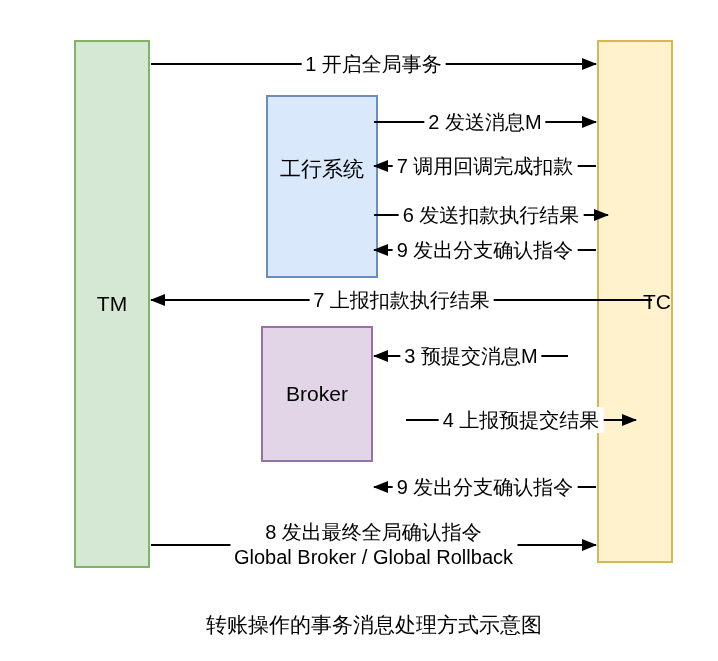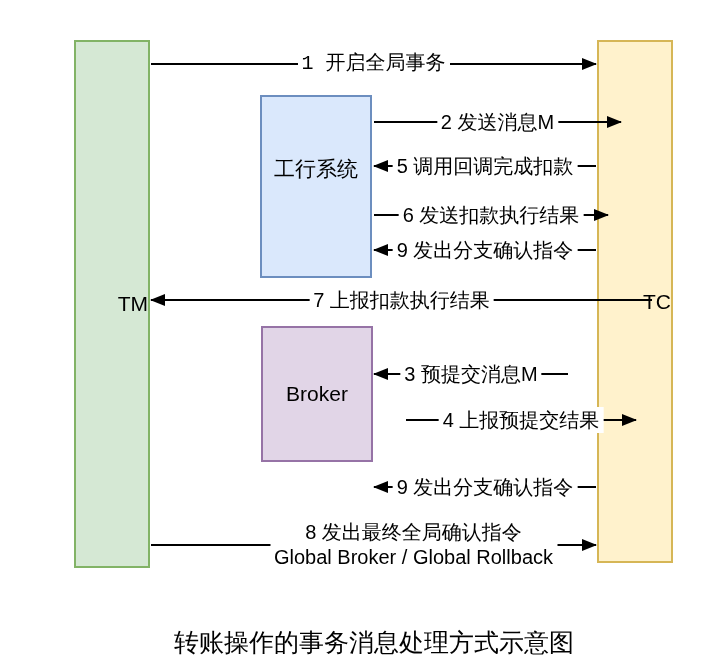--- a/index.html
+++ b/index.html
@@ -6,45 +6,45 @@
   body{
     width:718px;height:661px;position:relative;overflow:hidden;
     font-family:"Liberation Sans","DejaVu Sans",sans-serif;
     color:#000000;
   }
   .canvas{position:absolute;left:0;top:0;width:718px;height:661px;background:#ffffff;}
 
   
   .node{position:absolute;box-sizing:border-box;display:flex;align-items:center;justify-content:center;}
   .node-label{font-size:21px;line-height:26px;white-space:nowrap;}
-  .node.tm{left:74px;top:40px;width:76px;height:528px;background:#d5e8d4;border:2px solid #82b366;justify-content:flex-end;}
+  .node.tm{left:74px;top:40px;width:76px;height:528px;background:#d5e8d4;border:2px solid #82b366;}
   .node.tc{left:597px;top:40px;width:76px;height:523px;background:#fff2cc;border:2px solid #d6b656;justify-content:flex-end;}
-  .node.icbc{left:260px;top:95px;width:112px;height:183px;background:#dae8fc;border:2px solid #6c8ebf;align-items:flex-start;padding-left:8px;}
+  .node.icbc{left:266px;top:95px;width:112px;height:183px;background:#dae8fc;border:2px solid #6c8ebf;align-items:flex-start;padding-left:8px;}
   .node.icbc .node-label{position:absolute;top:59px;left:0;width:100%;text-align:center;}
   .node.broker{left:261px;top:326px;width:112px;height:136px;background:#e1d5e7;border:2px solid #9673a6;}
 
   
   .edge{position:absolute;height:28px;}
   .edge-line{position:absolute;left:1px;right:1px;top:50%;margin-top:-1px;height:2px;background:#000000;}
   .ah{position:absolute;top:50%;transform:translateY(-50%);width:0;height:0;
       border-top:6px solid transparent;border-bottom:6px solid transparent;}
   .edge.right .ah{right:0;border-left:15px solid #000000;}
   .edge.left  .ah{left:0;border-right:15px solid #000000;}
   .edge-label{
     position:absolute;left:50%;top:50%;transform:translate(-50%,-50%);
     background:#ffffff;padding:0 4px;white-space:nowrap;
     font-size:20px;line-height:26px;text-align:center;
   }
   .edge.two-line{height:56px;}
-  .edge.two-line .edge-label{line-height:25px;margin-left:40px;}
+  .edge.two-line .edge-label{line-height:25px;}
 
   
   .caption{
     position:absolute;left:29px;top:610px;width:690px;text-align:center;
-    font-size:25px;line-height:30px;color:#000000;margin-top:17px;
+    font-size:21px;line-height:30px;color:#000000;
   }
 </style>
 </head>
 <body>
 
 <div class="canvas">
 
   <div class="node tm">
     <span class="node-label">TM</span>
   </div>
@@ -54,57 +54,57 @@
   </div>
 
   <div class="node broker">
     <span class="node-label">Broker</span>
   </div>
 
   <div class="node tc">
     <span class="node-label">TC</span>
   </div>
 
-  <div class="edge right" style="left:150px;top:50px;width:447px;font-family:Liberation Mono, monospace;">
+  <div class="edge right" style="left:150px;top:50px;width:447px;">
     <div class="edge-line"></div>
     <div class="ah"></div>
     <span class="edge-label">1 开启全局事务</span>
   </div>
 
-  <div class="edge right" style="left:373px;top:108px;width:224px;padding-left:25px;">
+  <div class="edge right" style="left:373px;top:108px;width:224px;">
     <div class="edge-line"></div>
     <div class="ah"></div>
     <span class="edge-label">2 发送消息M</span>
   </div>
 
   <div class="edge left" style="left:373px;top:152px;width:224px;">
     <div class="edge-line"></div>
     <div class="ah"></div>
-    <span class="edge-label">5 调用回调完成扣款</span>
+    <span class="edge-label">7 调用回调完成扣款</span>
   </div>
 
   <div class="edge right" style="left:373px;top:201px;width:224px;padding-left:12px;">
     <div class="edge-line"></div>
     <div class="ah"></div>
     <span class="edge-label">6 发送扣款执行结果</span>
   </div>
 
   <div class="edge left" style="left:373px;top:236px;width:224px;">
     <div class="edge-line"></div>
     <div class="ah"></div>
     <span class="edge-label">9 发出分支确认指令</span>
   </div>
 
   <div class="edge left" style="left:150px;top:286px;width:503px;">
     <div class="edge-line"></div>
     <div class="ah"></div>
     <span class="edge-label">7 上报扣款执行结果</span>
   </div>
 
-  <div class="edge left" style="left:373px;top:342px;width:196px;margin-top:18px;">
+  <div class="edge left" style="left:373px;top:342px;width:196px;">
     <div class="edge-line"></div>
     <div class="ah"></div>
     <span class="edge-label">3 预提交消息M</span>
   </div>
 
   <div class="edge right" style="left:373px;top:406px;width:232px;margin-left:32px;">
     <div class="edge-line"></div>
     <div class="ah"></div>
     <span class="edge-label">4 上报预提交结果</span>
   </div>

